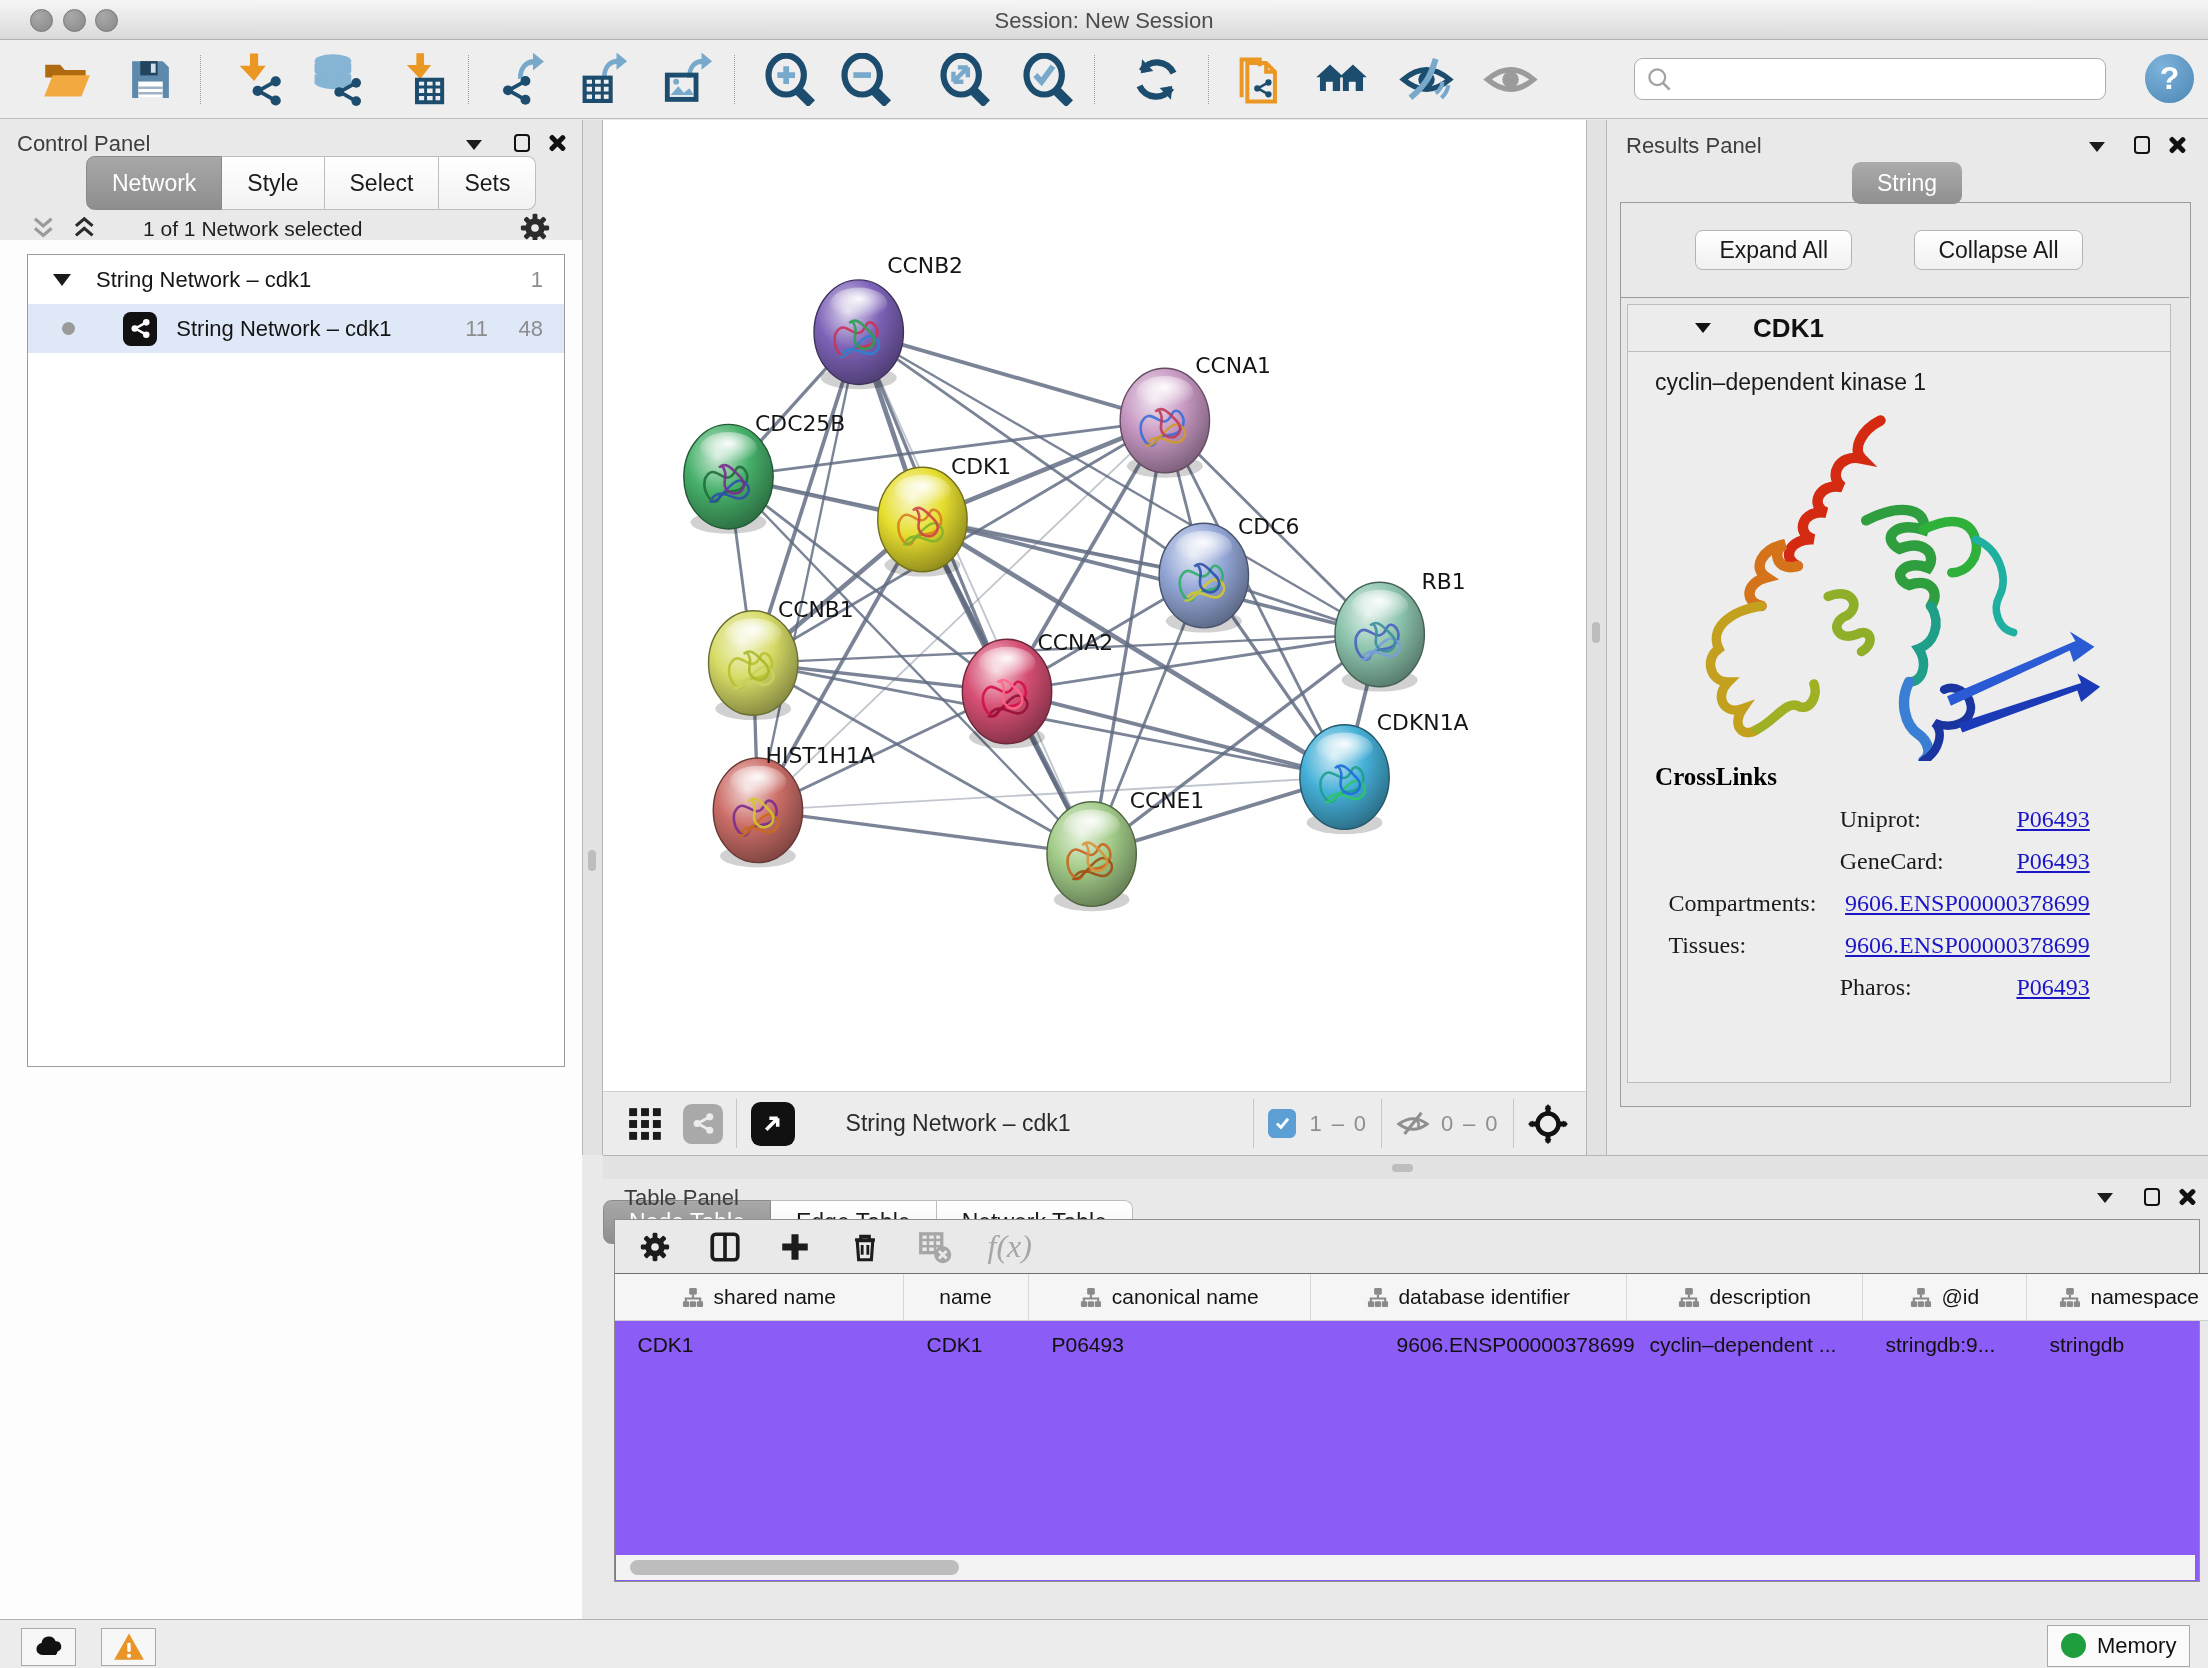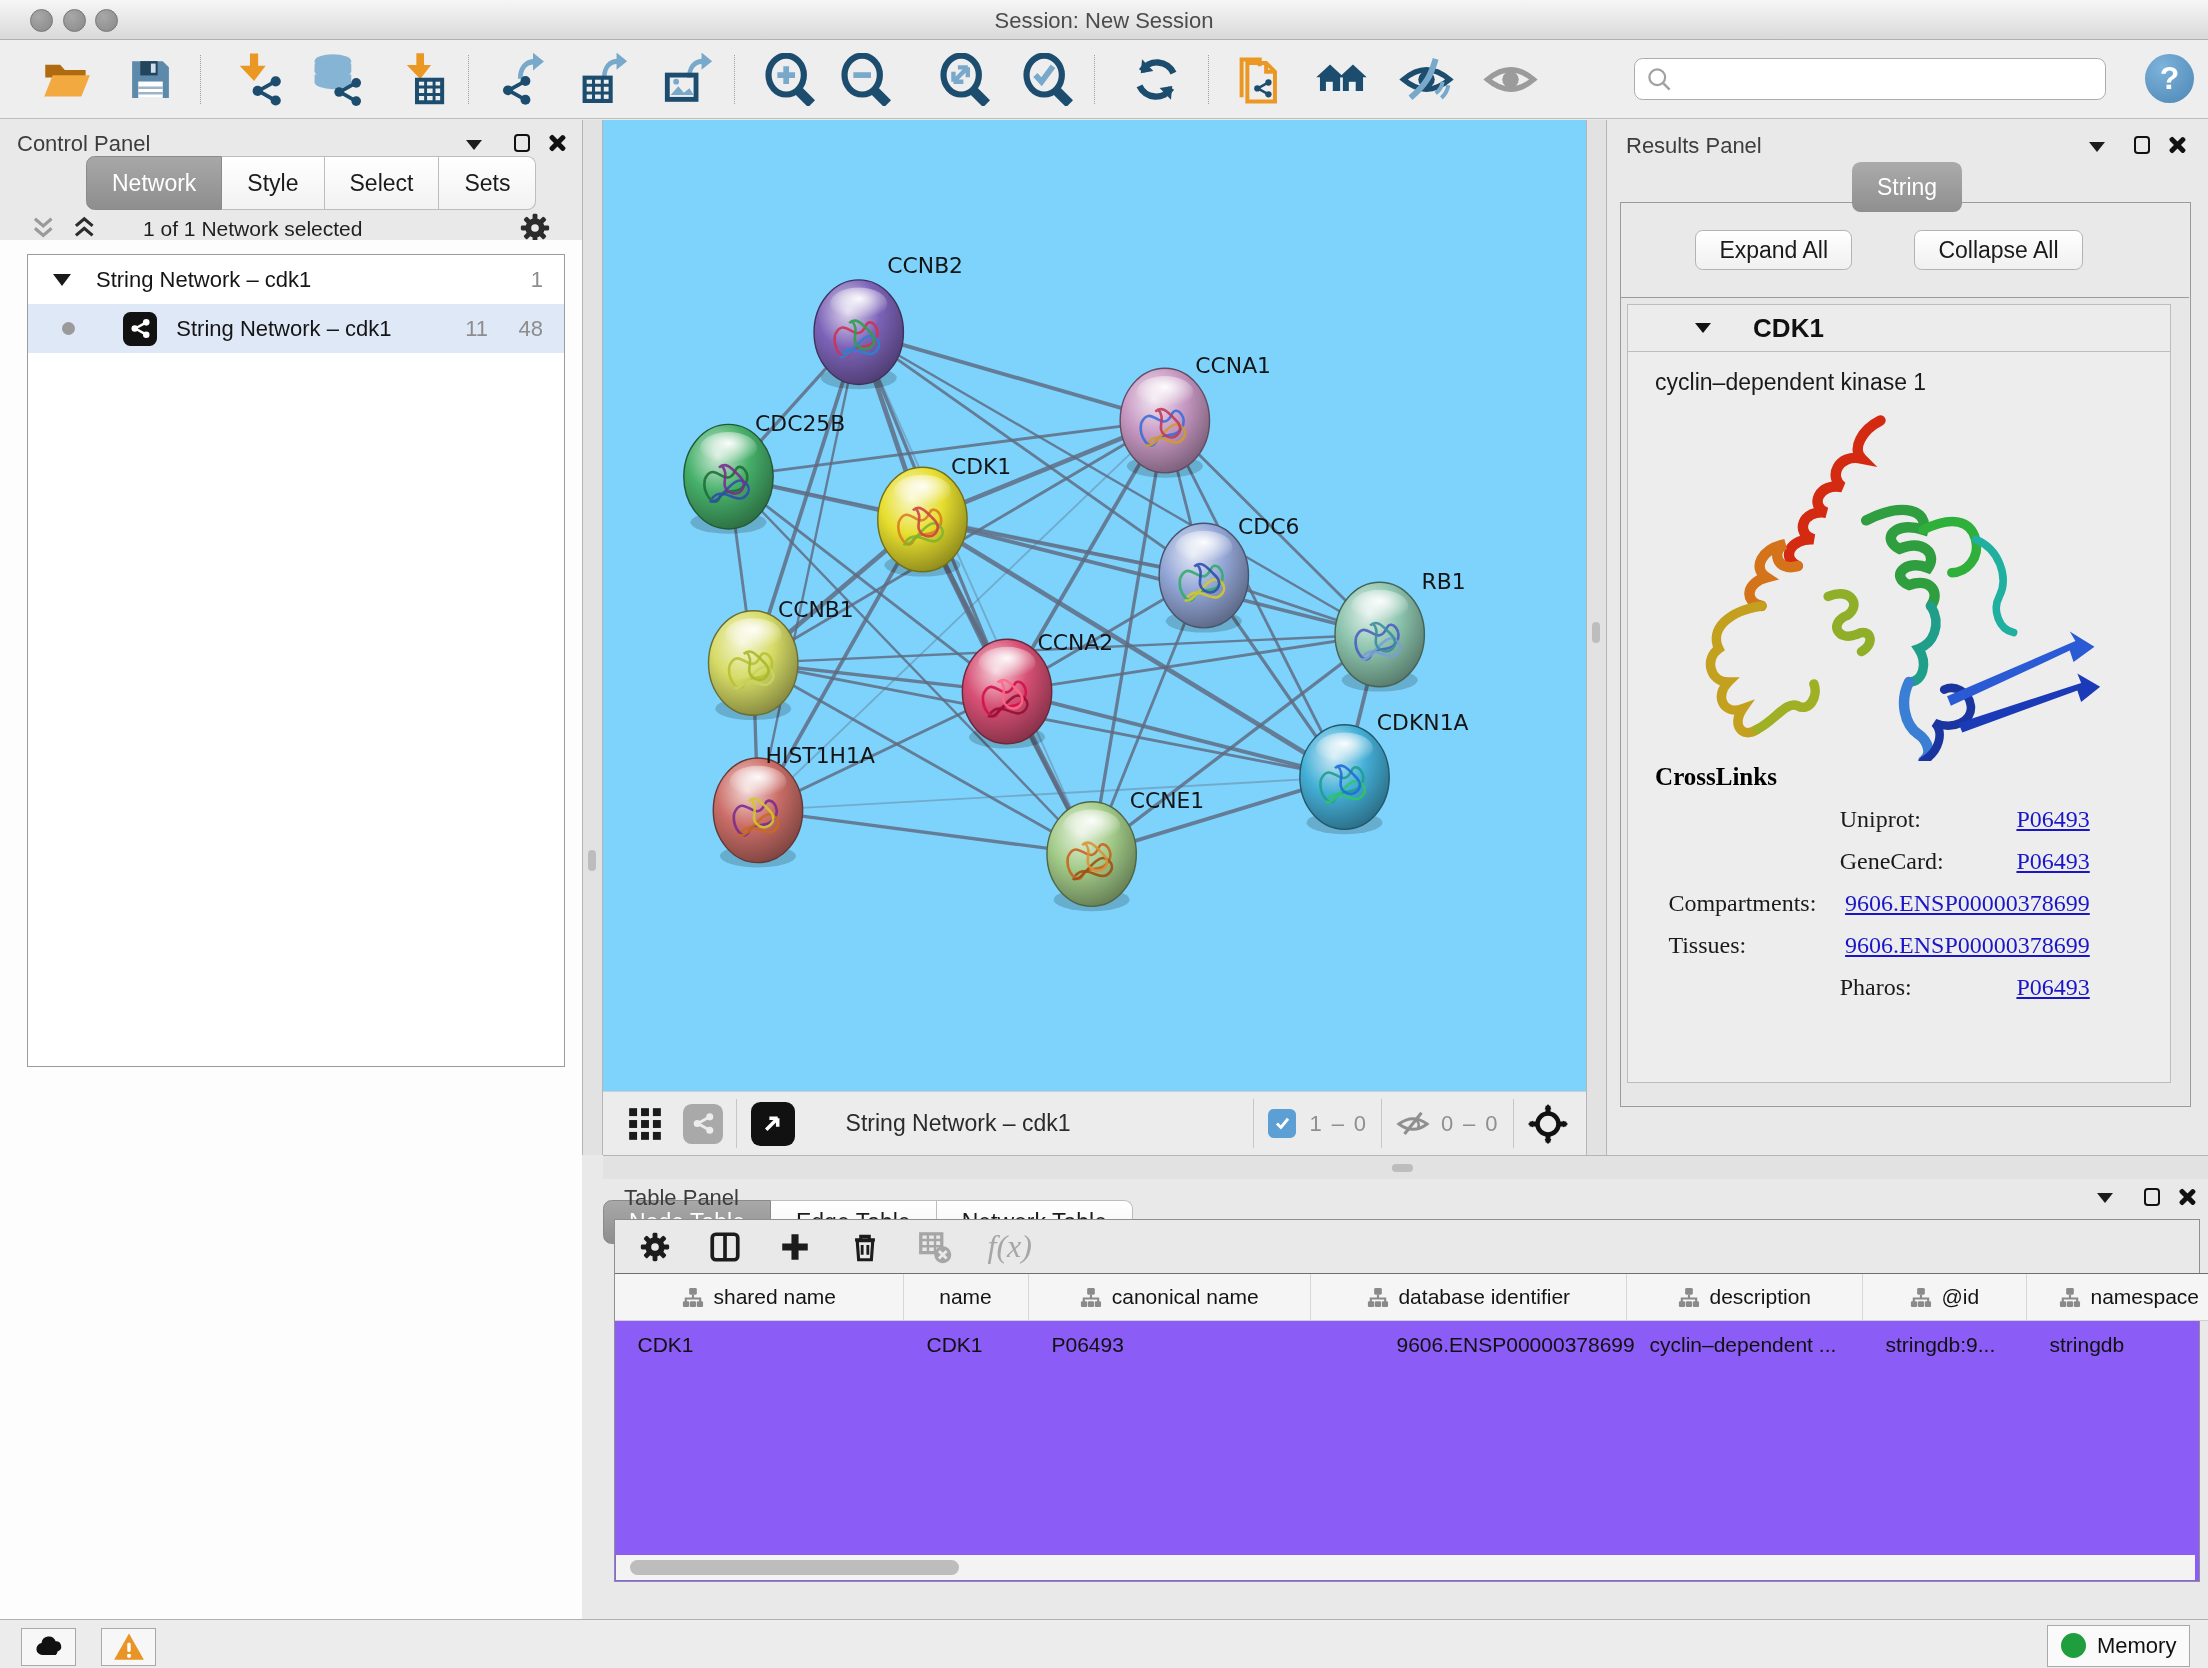--- a/index.html
+++ b/index.html
@@ -55,35 +55,35 @@
   .share-badge { width:34px; height:34px; border-radius:7.6px; background:#111; display:flex;
     align-items:center; justify-content:center; }
   .count { color:#8d8d8d; }
 
   
   .gutter-v { top:120px; width:21px; height:1035px; background:#e2e2e2; border-left:1px solid #b5b5b5; border-right:1px solid #b5b5b5; }
   .handle-v { width:8.6px; height:21px; background:#bdbdbd; border-radius:4.8px; }
   .handle-h { width:21px; height:8.6px; background:#bdbdbd; border-radius:4.8px; }
 
   
-  #canvas { left:603px; top:120px; width:983px; height:971px; background:#7dd3fc; }
+  #canvas { left:603px; top:120px; width:983px; height:971px; background:#ffffff; }
   
   #net-toolbar { left:603px; top:1091px; width:983px; height:64px; background:#ececec;
     border-top:1px solid #cfcfcf; display:flex; align-items:center; }
   .ntb-sep { width:0; height:49px; border-left:1px solid #c6c6c6; margin:0 13.3px; }
   #net-title { font-size:23px; color:#2b2b2b; }
   .ntb-count { font-size:22px; color:#8f8f8f; letter-spacing:1.9px; }
   .checkbox-blue { width:28.5px; height:28.5px; border-radius:5.7px; background:#5b9fd4; display:flex;
     align-items:center; justify-content:center; }
   #gutter-h { left:603px; top:1155px; width:1605px; height:25px; background:#e2e2e2;
     border-top:1px solid #b5b5b5; border-bottom:1px solid #b5b5b5; }
 
   
   #results-panel { left:1609px; top:120px; width:599px; height:1035px; background:#e9e9e9; }
-  #string-tab { left:243px; top:42px; height:50px; padding:0 25px; display:flex; align-items:center;
+  #string-tab { left:243px; top:42px; height:42px; padding:0 25px; display:flex; align-items:center;
     background:linear-gradient(#ababab,#8f8f8f); color:#fff; font-size:23px; border-radius:8.6px 8.6px 8.6px 8.6px; z-index:3; }
   #rp-box { left:11.4px; top:82px; width:571px; height:905px; border:1.4px solid #9b9b9b; background:#e9e9e9; }
   #rp-btnrow { left:0; top:0; width:568px; height:95px; border-bottom:1.4px solid #9b9b9b; }
   .rp-btn { top:27px; height:40px; padding:0 23px; display:flex; align-items:center; font-size:23px;
     background:linear-gradient(#ffffff,#f0f0f0); border:1px solid #b3b3b3; border-radius:7.6px; color:#1a1a1a; }
   #rp-scroll { left:0; top:95px; width:568px; height:807px; background:#e7e7e7; }
   #cdk1-row { left:5.7px; top:5.7px; width:544px; height:48px; display:flex; align-items:center; gap:42px;
     padding-left:67px; border:1px solid #bdbdbd; border-bottom:none; background:#ececec; }
   #cdk1-name { font-size:26px; font-weight:bold; color:#111; }
   #cdk1-card { left:5.7px; top:53px; width:544px; height:732px; background:#ededed; border:1px solid #bdbdbd; }

